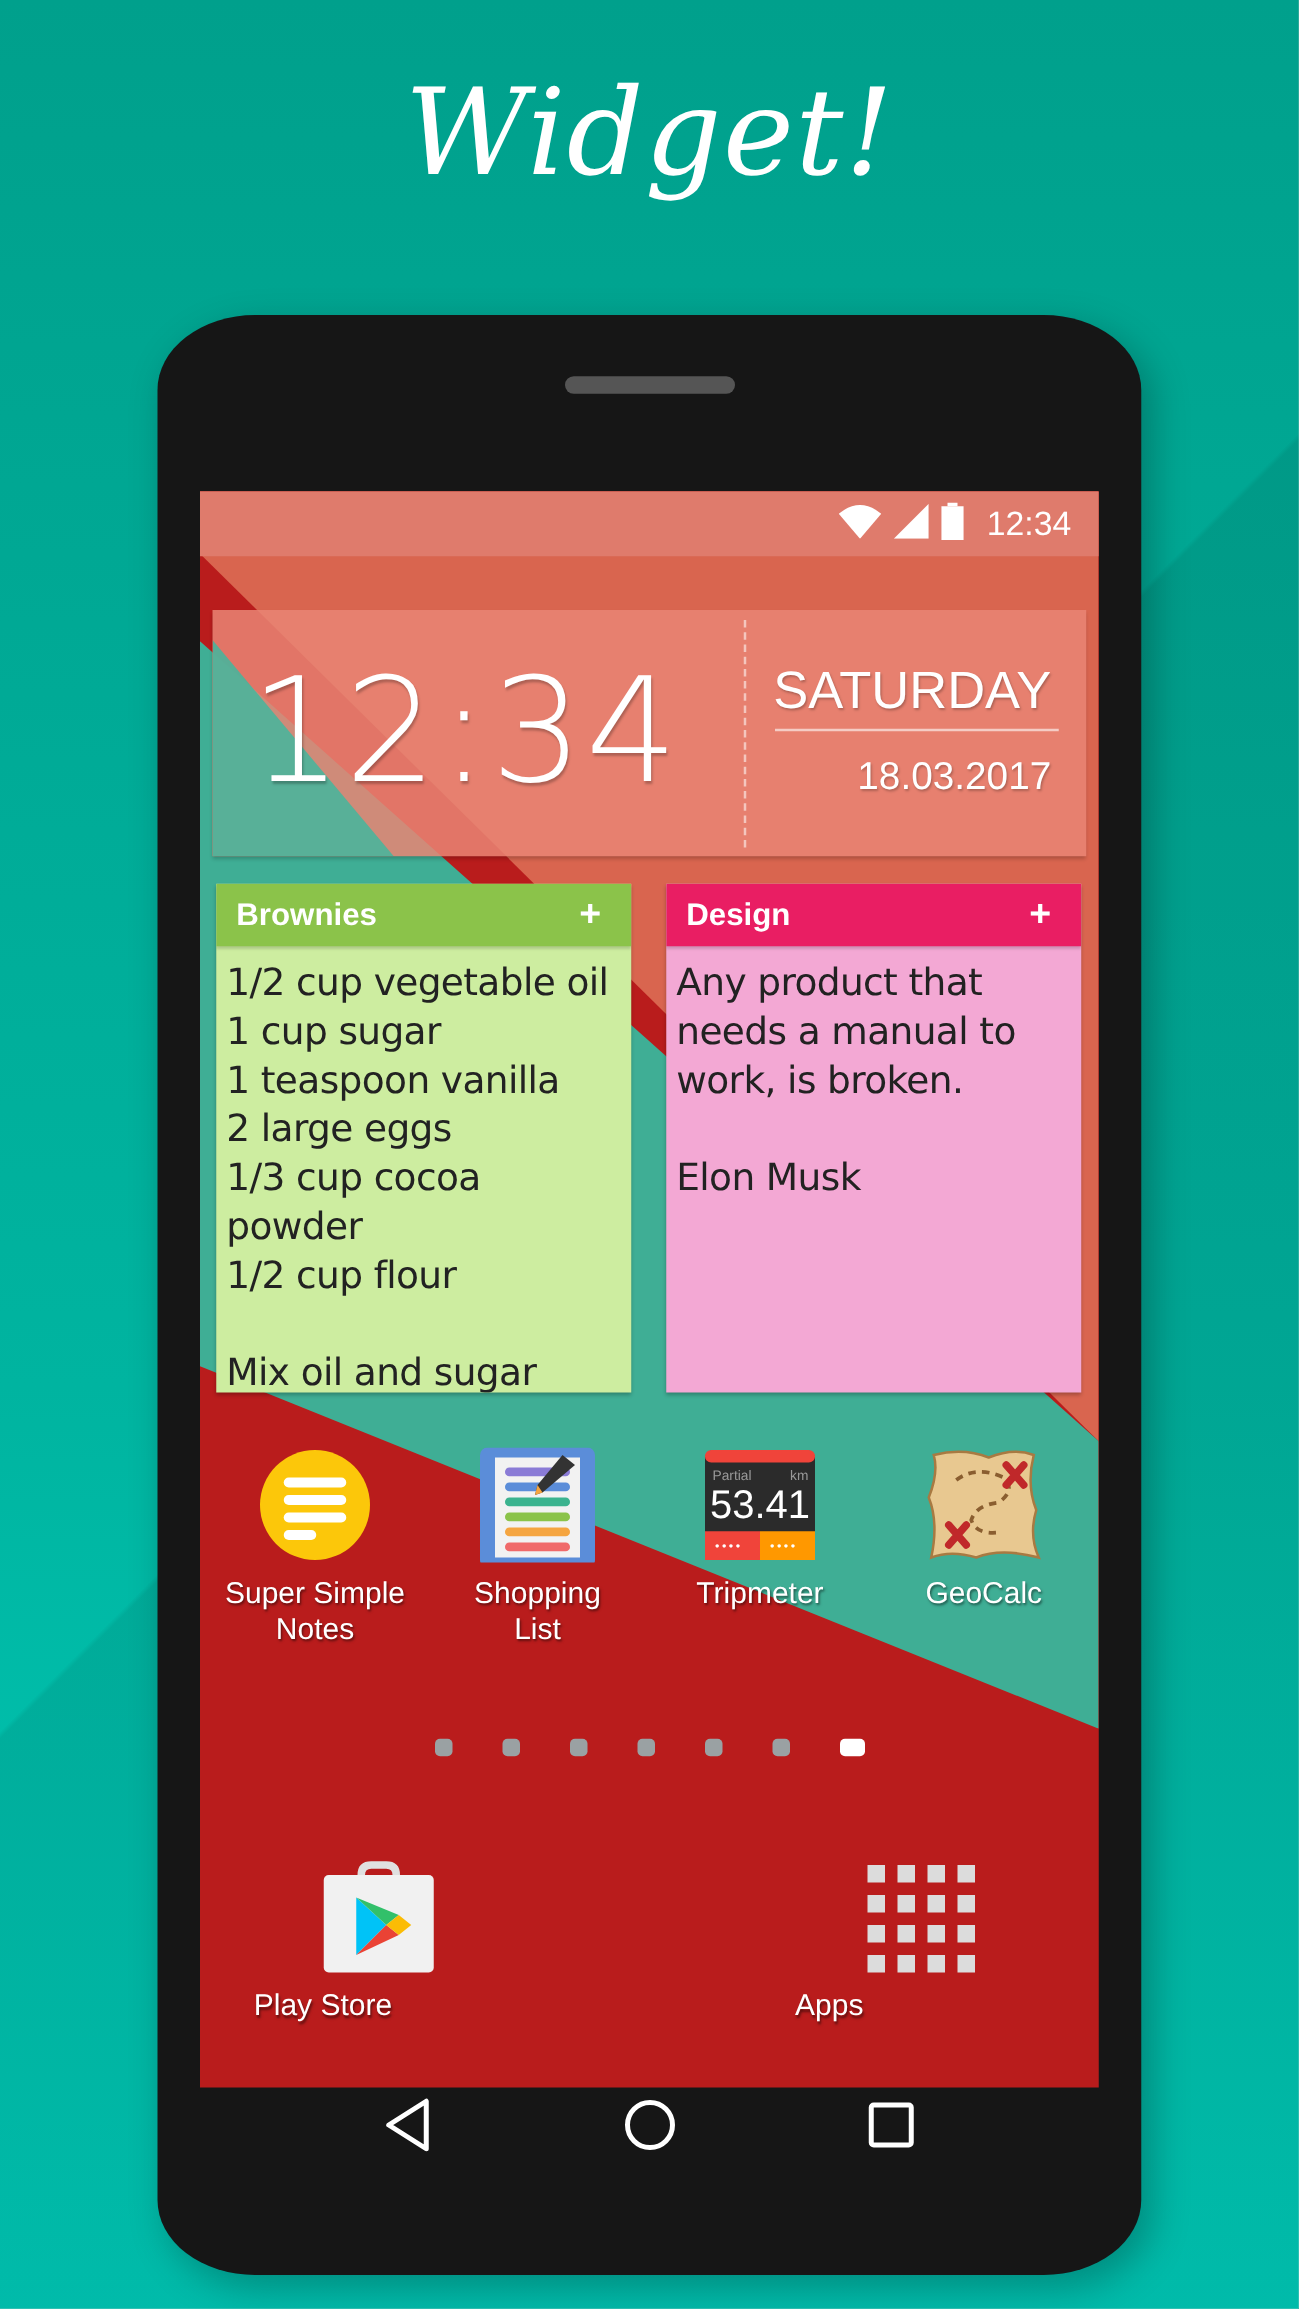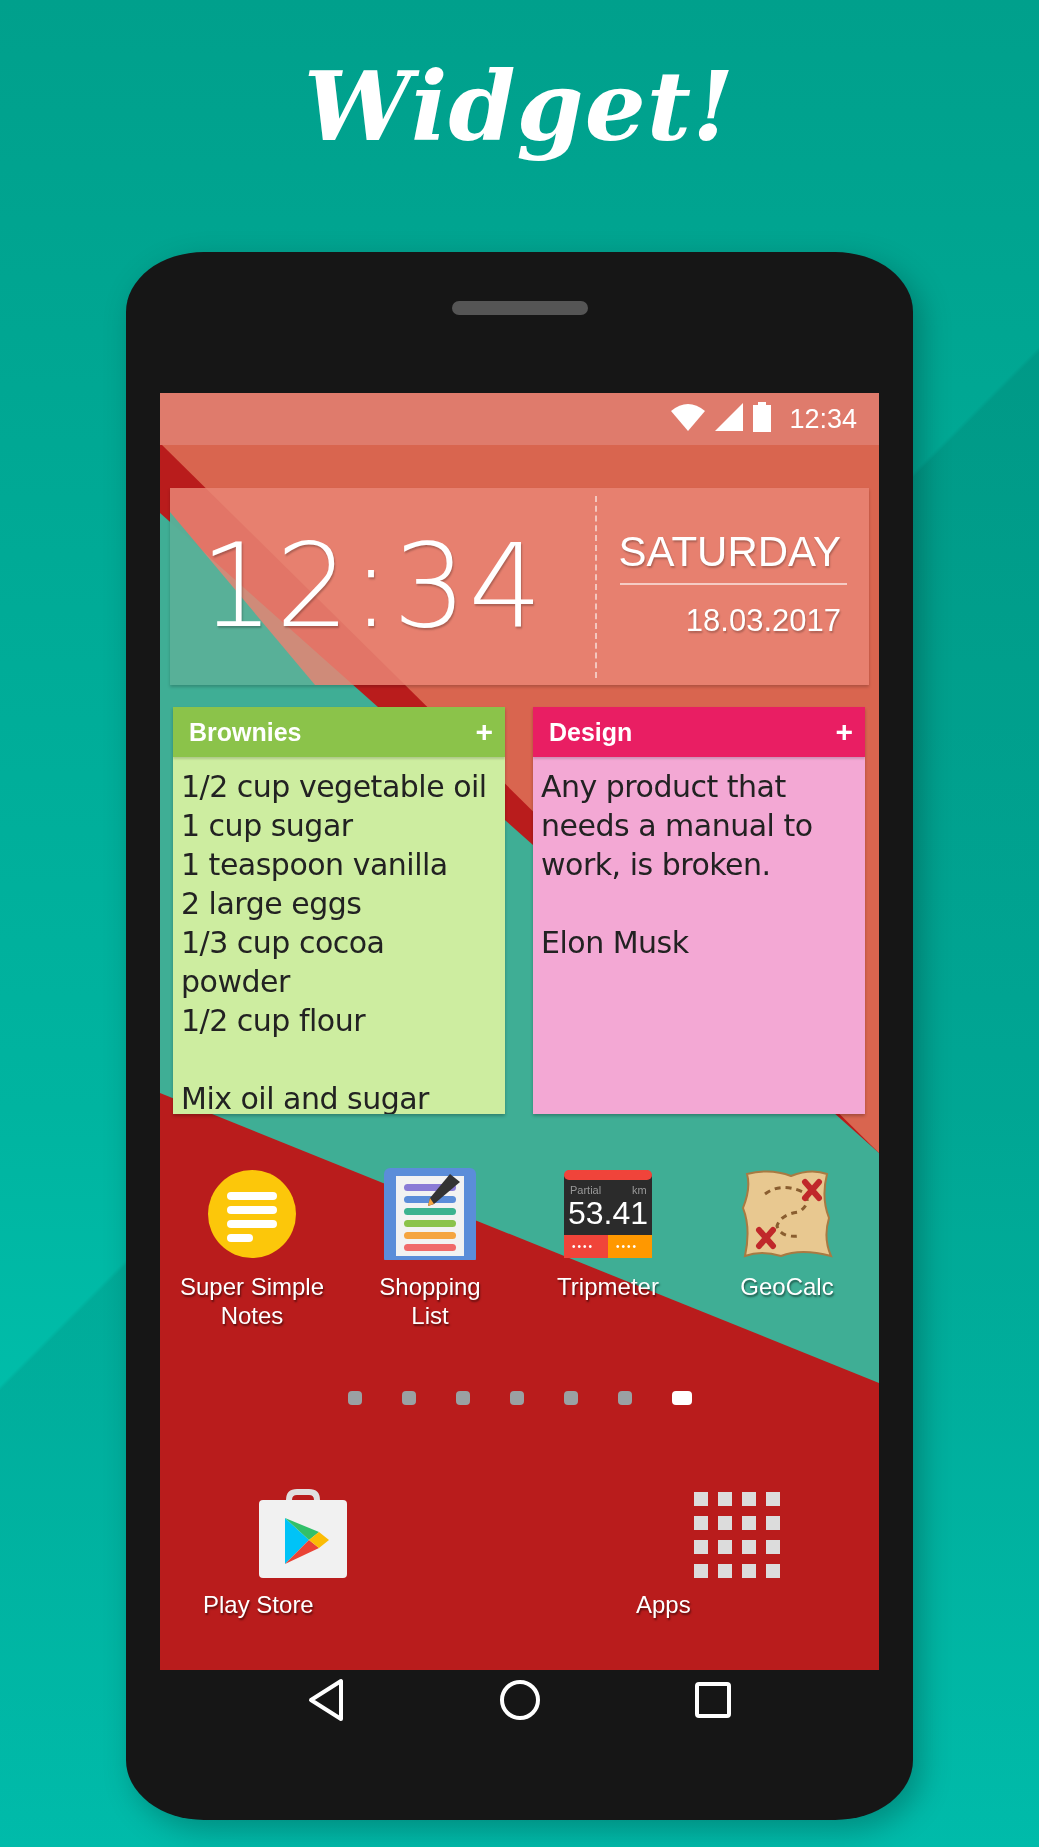--- a/index.html
+++ b/index.html
@@ -10,21 +10,21 @@
     font-family: "DejaVu Sans", sans-serif;
   }
   .bg-shadow {
     position: absolute; left: 0; top: 0; width: 1039px; height: 1847px;
     background: linear-gradient(135deg, transparent 0%, transparent 48%, rgba(0,0,0,0.08) 48.2%, rgba(0,0,0,0.08) 100%);
     pointer-events: none;
   }
   .promo-title {
     position: absolute; left: 0; top: 50px; width: 1039px; text-align: center;
     color: #fff; font-family: "DejaVu Serif", serif; font-style: italic;
-    font-size: 96px; font-weight: bold; letter-spacing: 1px;
+    font-size: 96px; font-weight: normal; letter-spacing: 1px;
   }
   .phone {
     position: absolute; left: 126px; top: 252px; width: 787px; height: 1568px;
     background: #161616; border-radius: 78px / 60px;
     box-shadow: 8px 10px 30px rgba(0,0,0,0.25);
   }
   .speaker {
     position: absolute; left: 452px; top: 301px; width: 136px; height: 14px;
     background: #555; border-radius: 7px;
   }
@@ -80,42 +80,42 @@
     position: absolute; right: 28px; top: 115px; color: #fff; font-size: 31px;
     font-family: "Liberation Sans", sans-serif; text-shadow: 1px 2px 2px rgba(0,0,0,0.25);
   }
 
   .note {
     position: absolute; top: 314px; width: 332px; height: 407px;
     box-shadow: 0 2px 3px rgba(0,0,0,0.25); overflow: hidden;
   }
   .note-head {
     height: 50px; display: flex; align-items: center; justify-content: space-between;
-    padding: 0 12px 0 16px; color: #fff; font-weight: bold; font-size: 25px;
+    padding: 0 24px 0 16px; color: #fff; font-weight: bold; font-size: 25px;
     font-family: "Liberation Sans", sans-serif;
     box-shadow: 0 2px 2px rgba(0,0,0,0.15); position: relative;
   }
   .note-add { font-size: 30px; font-weight: bold; line-height: 1; }
   .note-body {
     padding: 10px 8px; color: #222; font-size: 30px; line-height: 39px;
     font-family: "DejaVu Sans", sans-serif; white-space: pre-wrap;
     letter-spacing: -0.5px;
   }
   .note-brownies { left: 13px; background: #cdeda0; }
   .note-brownies .note-head { background: #8bc34a; }
   .note-design { left: 373px; background: #f3a8d4; }
   .note-design .note-head { background: #e91e63; }
 
   .app-row {
     position: absolute; left: 0; top: 763px; width: 719px; height: 170px;
   }
   .app {
     position: absolute; top: 0; width: 180px; text-align: center;
   }
-  .app-icon { width: 92px; height: 92px; margin: 12px auto; position: relative; }
+  .app-icon { width: 92px; height: 92px; margin: 2px auto; position: relative; }
   .app-label {
     color: #fff; font-size: 24px; line-height: 29px; margin-top: 10px;
     font-family: "Liberation Sans", sans-serif; text-shadow: 1px 2px 2px rgba(0,0,0,0.5);
   }
 
   .page-dots {
     position: absolute; left: 0; top: 998px; width: 719px; height: 20px;
     display: flex; justify-content: center; gap: 40px;
   }
   .dot { width: 14px; height: 14px; border-radius: 4px; background: #9aa1a3; }

